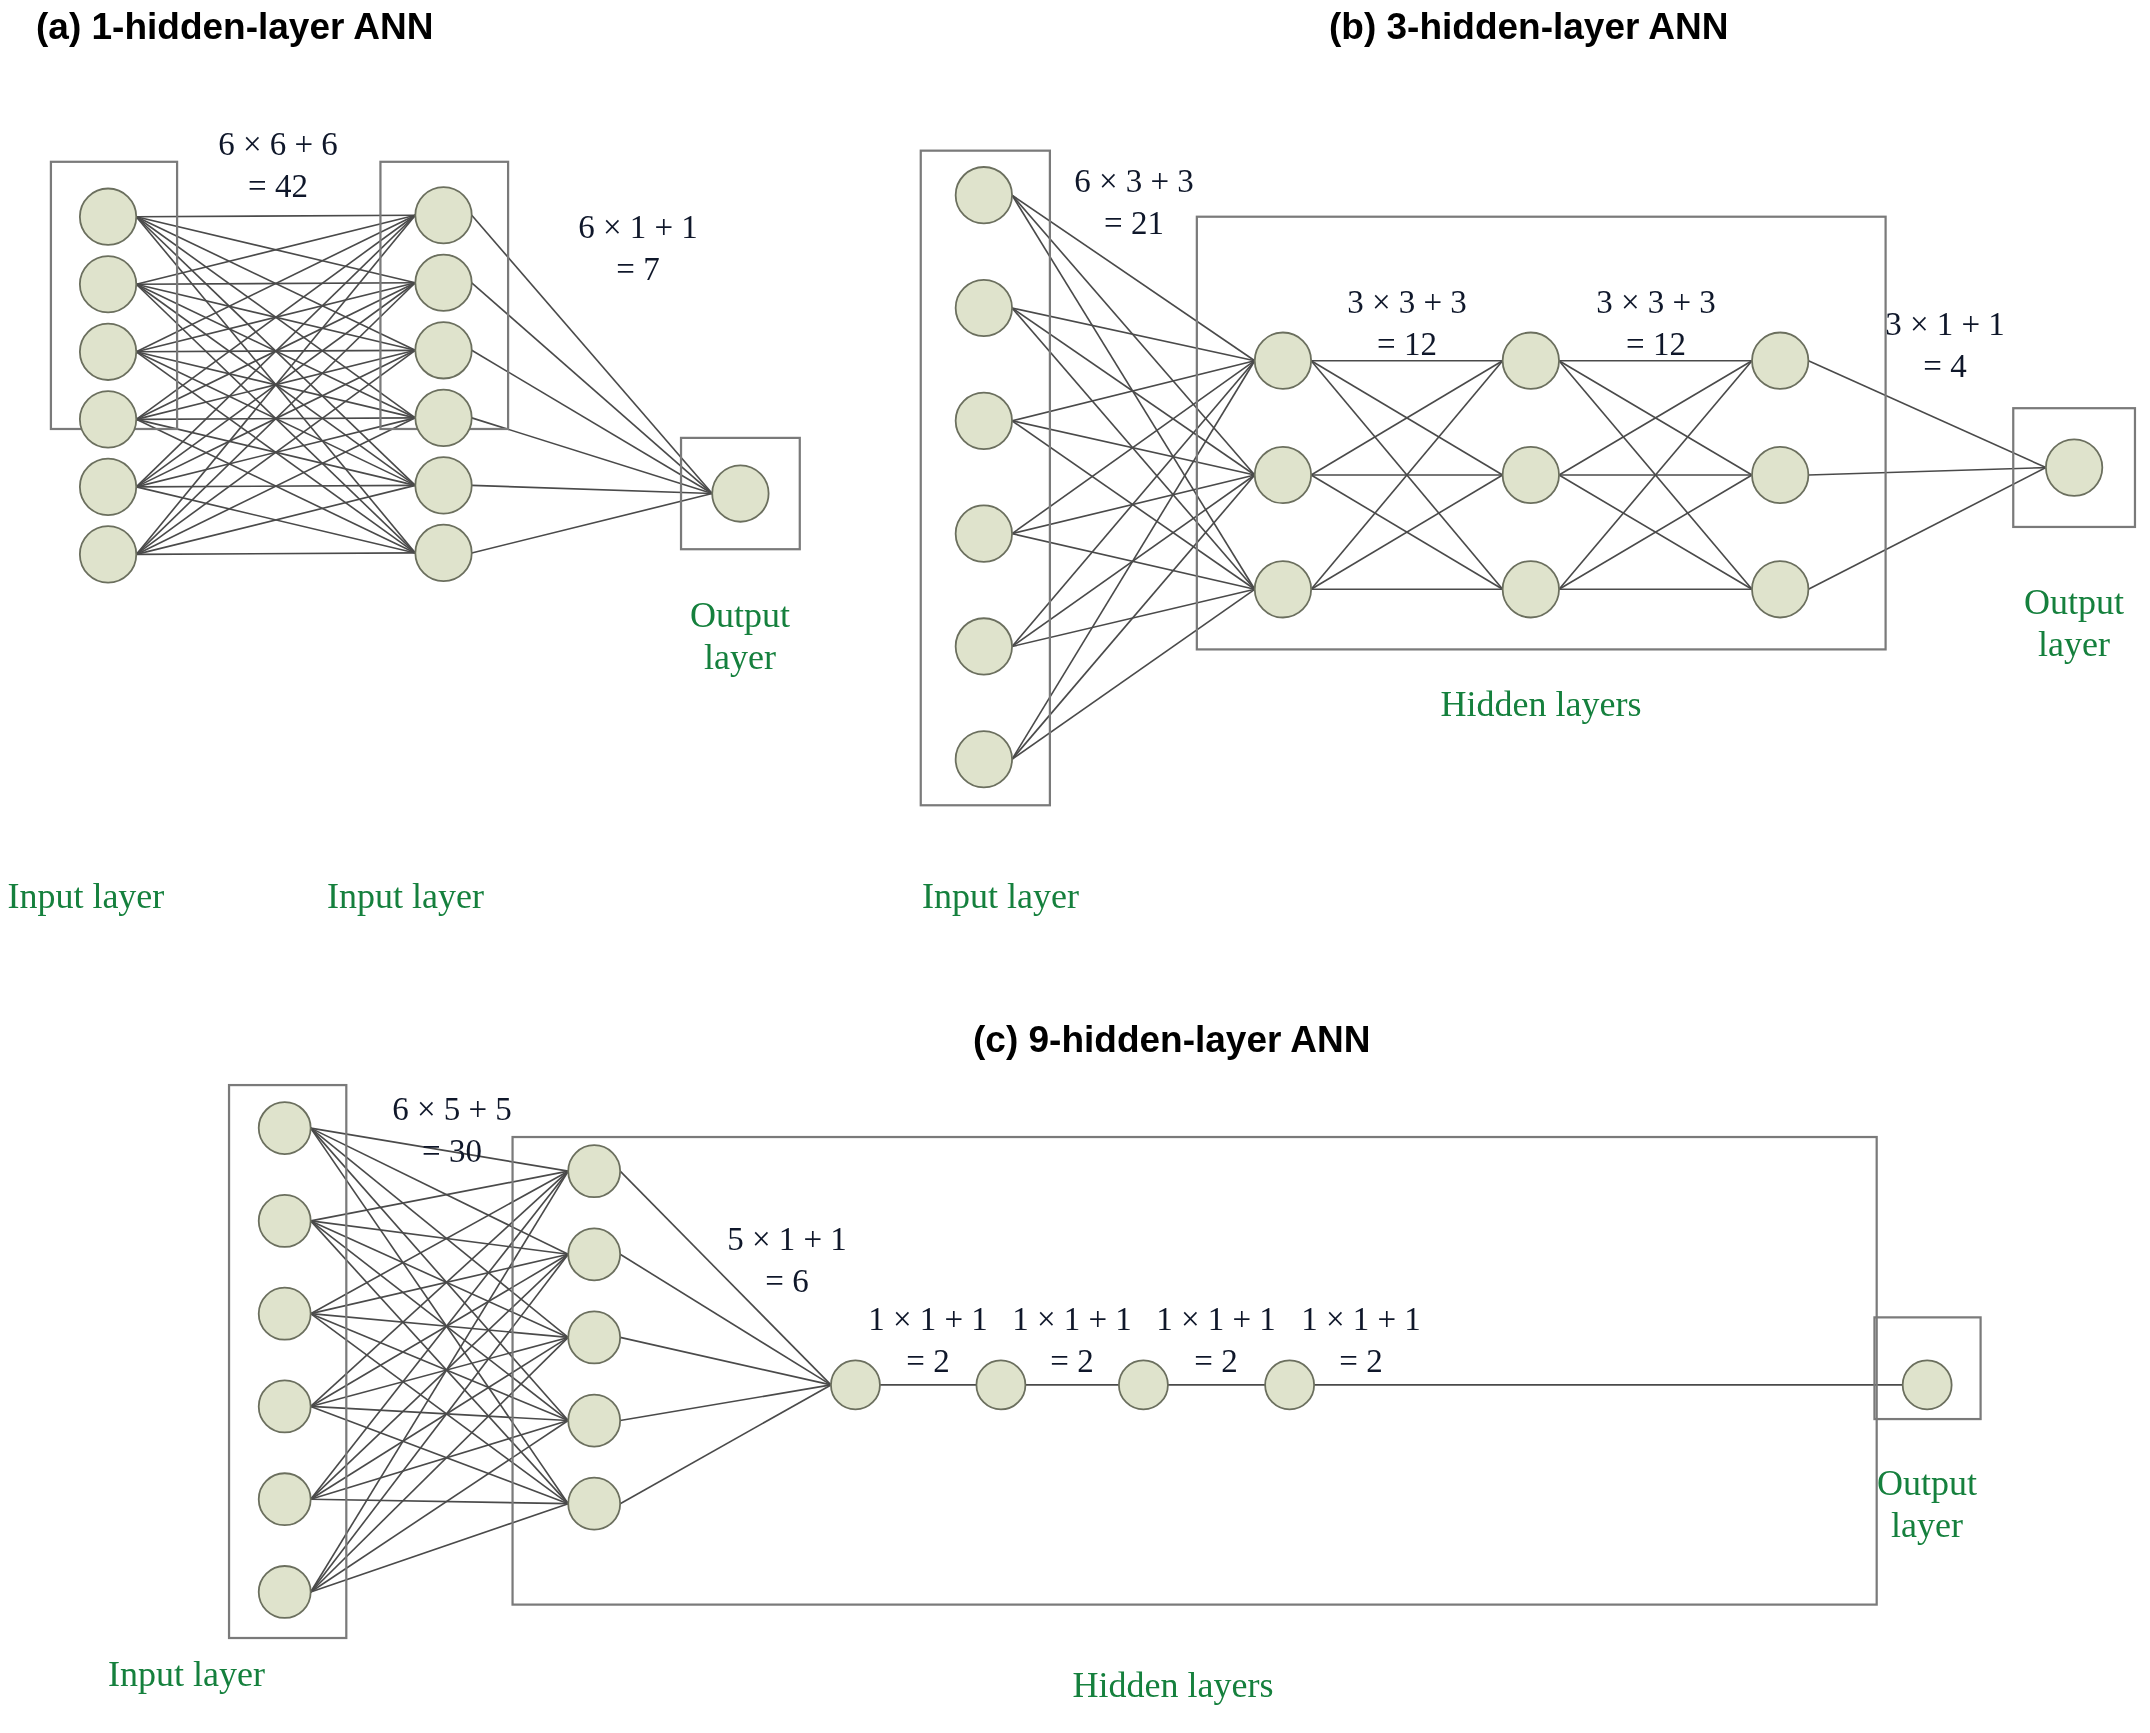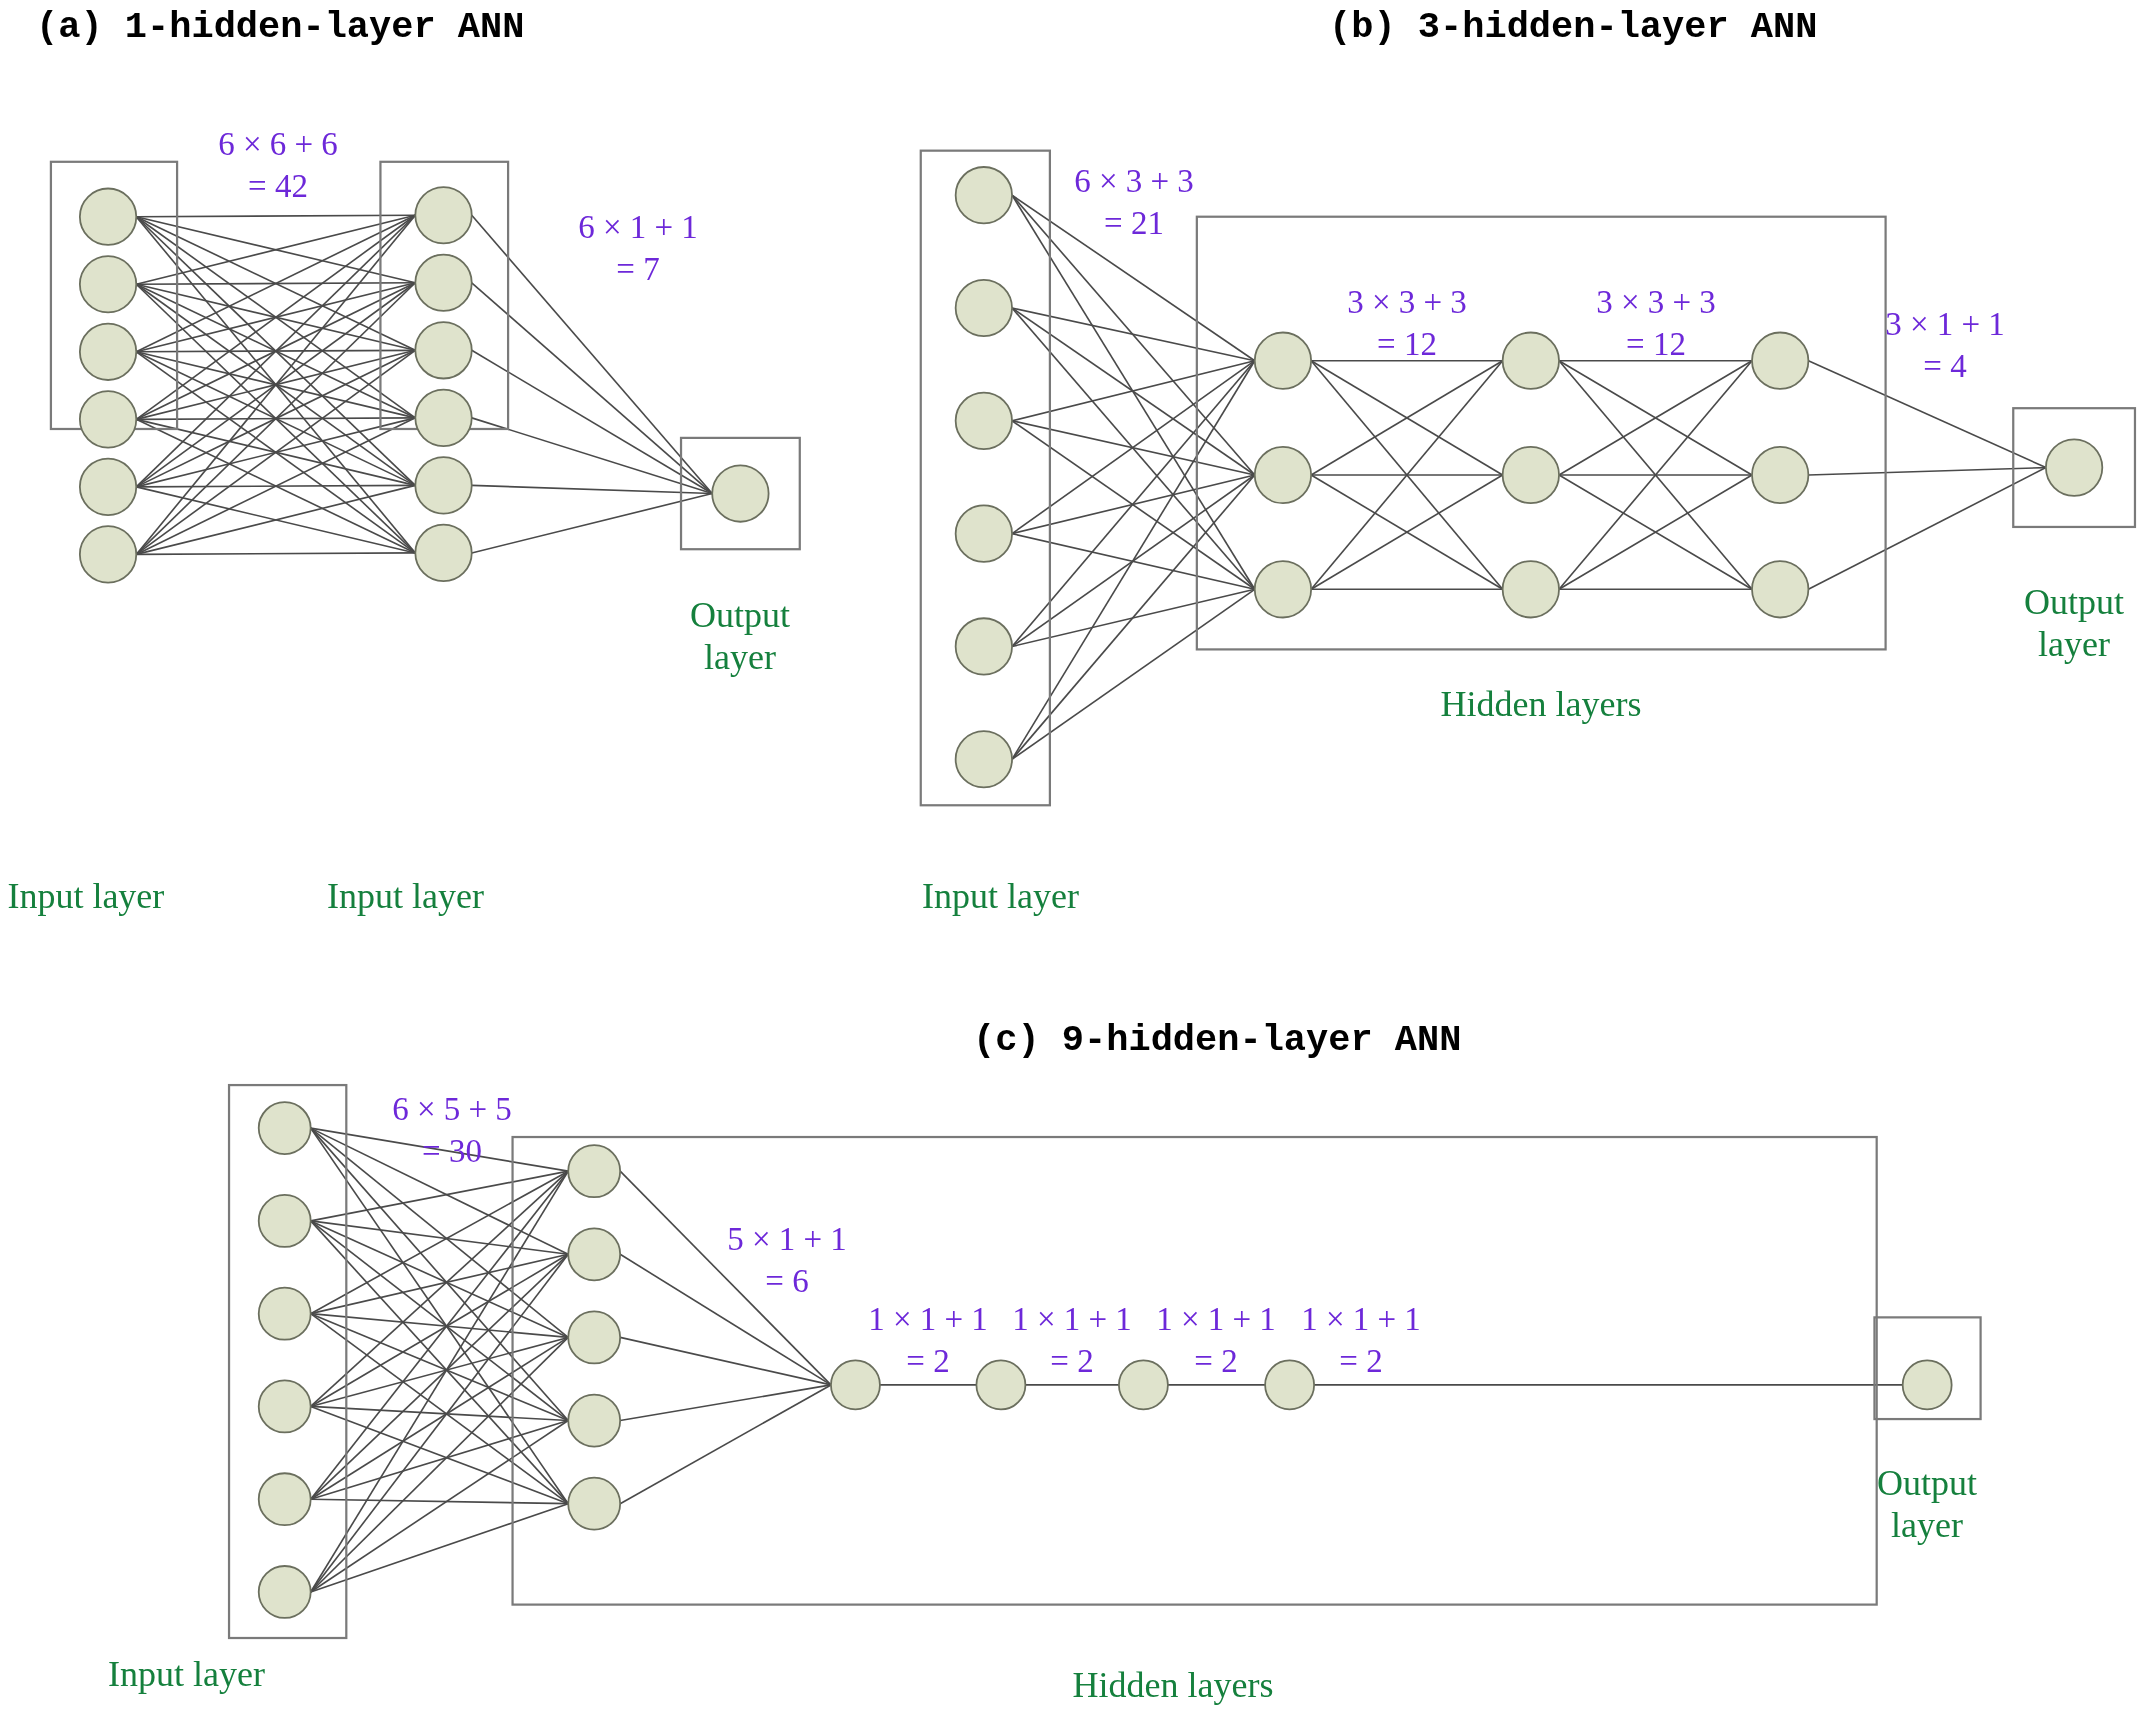--- a/index.html
+++ b/index.html
@@ -2,27 +2,27 @@
 <html style="font-size:12px"><head>
 <meta charset="utf-8">
 <style>
   html,body{margin:0;padding:0;background:#ffffff;}
   body{width:2151px;height:1733px;position:relative;
        font-family:"Liberation Serif","DejaVu Serif",serif;}
   #root{position:relative;width:2151px;height:1733px;overflow:hidden;}
   svg.canvas{position:absolute;left:0;top:0;width:2151px;height:1733px;}
   .panel-title{
     position:absolute;font-weight:bold;font-size:37px;color:#000;
-    font-family:Liberation Mono, monospace;white-space:nowrap;}
+    font-family:Liberation Sans, sans-serif;white-space:nowrap;}
   .lbl{
     position:absolute;font-size:36px;color:#15803d;white-space:nowrap;
     font-family:"Liberation Serif","DejaVu Serif",serif;}
   .lbl.ctr{transform:translateX(-50%);text-align:center;}
   .formula{
-    position:absolute;font-size:33px;color:#6d28d9;white-space:nowrap;
+    position:absolute;font-size:33px;color:#0f172a;white-space:nowrap;
     text-align:center;transform:translateX(-50%);line-height:1.28;
     font-family:"Liberation Serif","DejaVu Serif",serif;}
 </style>
 </head>
 <body>
 
 <div id="root">
   <svg class="canvas" id="canvas" viewBox="0 0 2897 2335">
       <g>
         <line x1="183" y1="292" x2="559" y2="290" stroke="#4a4a4a" stroke-width="2.2"></line>

